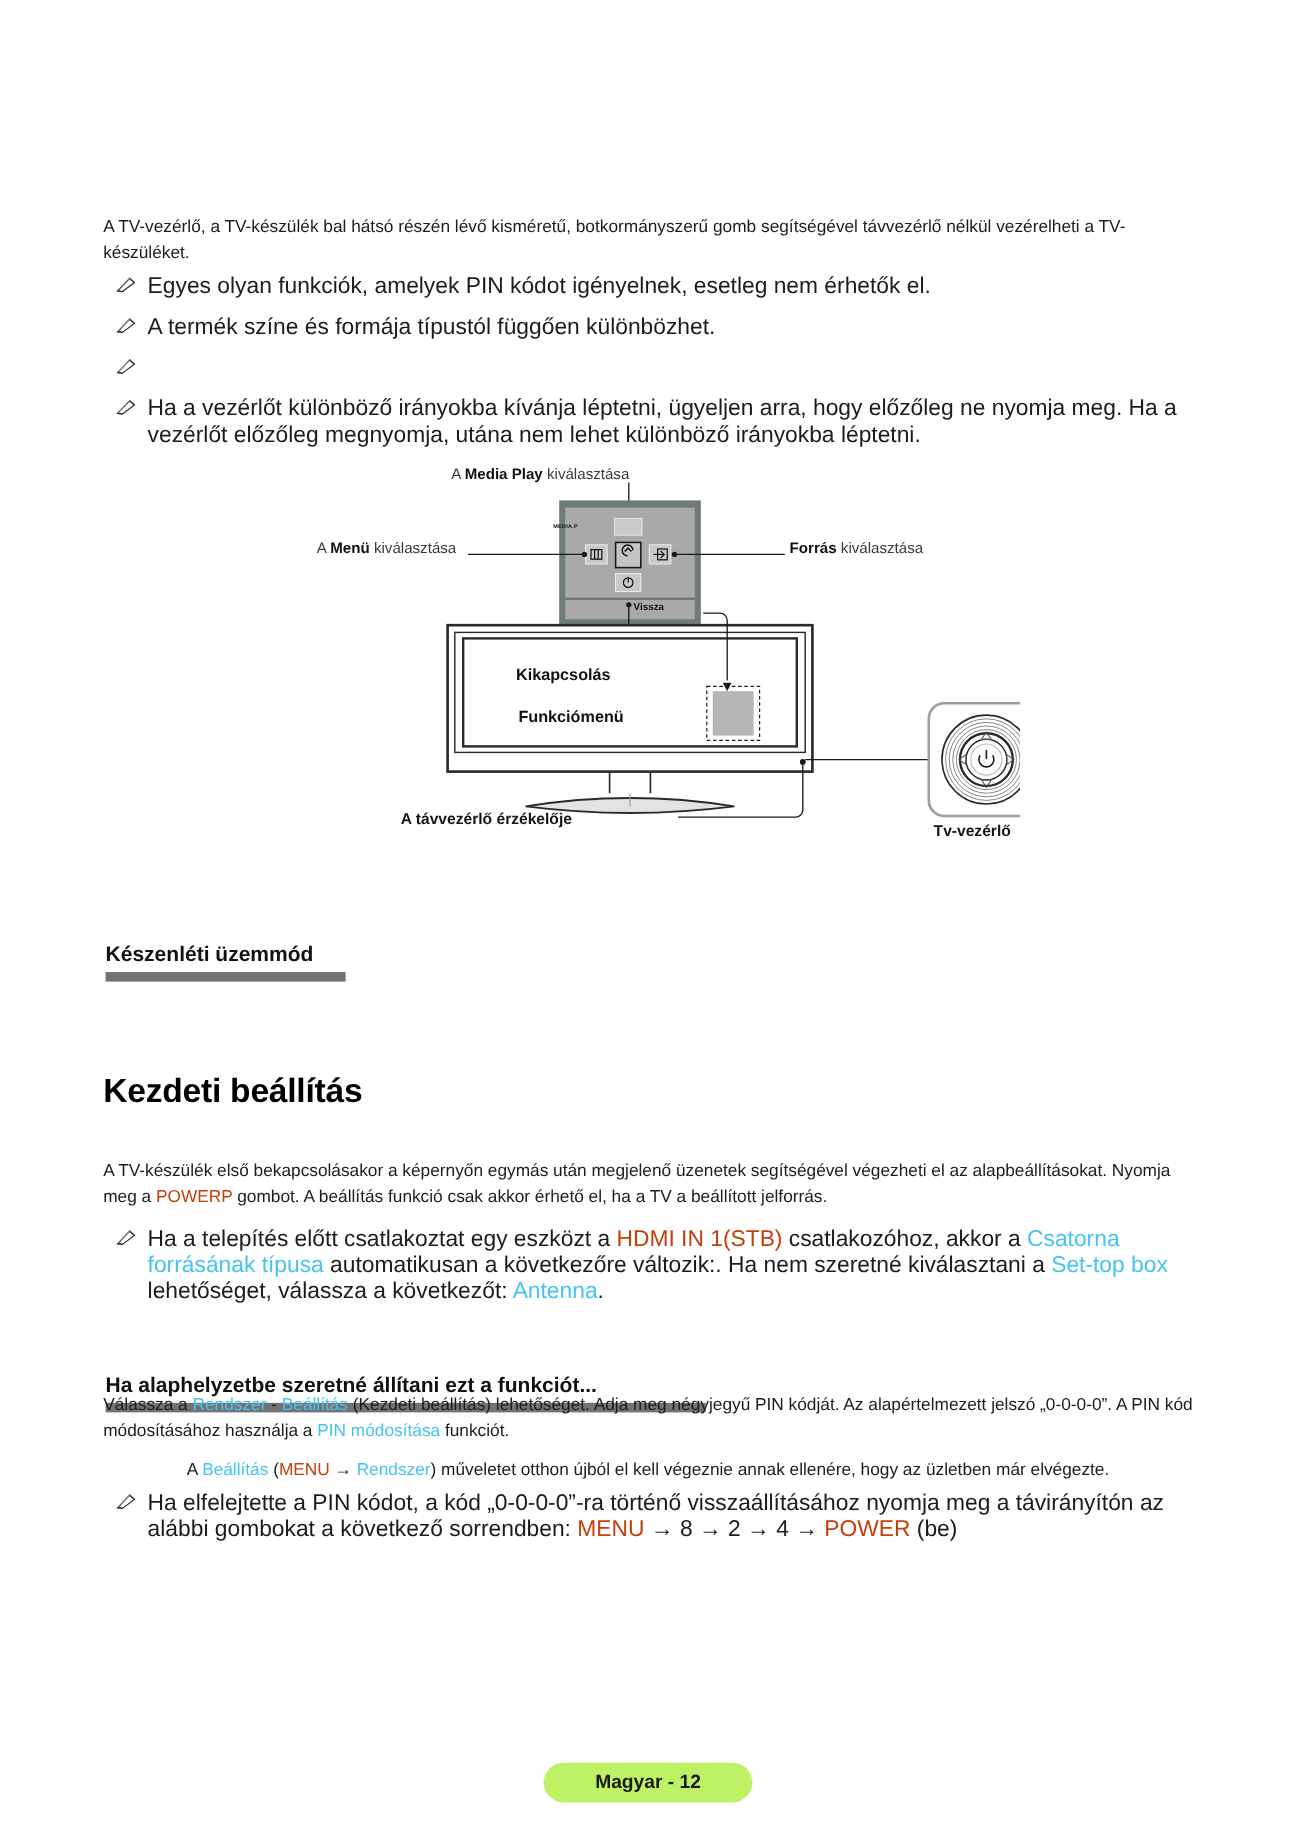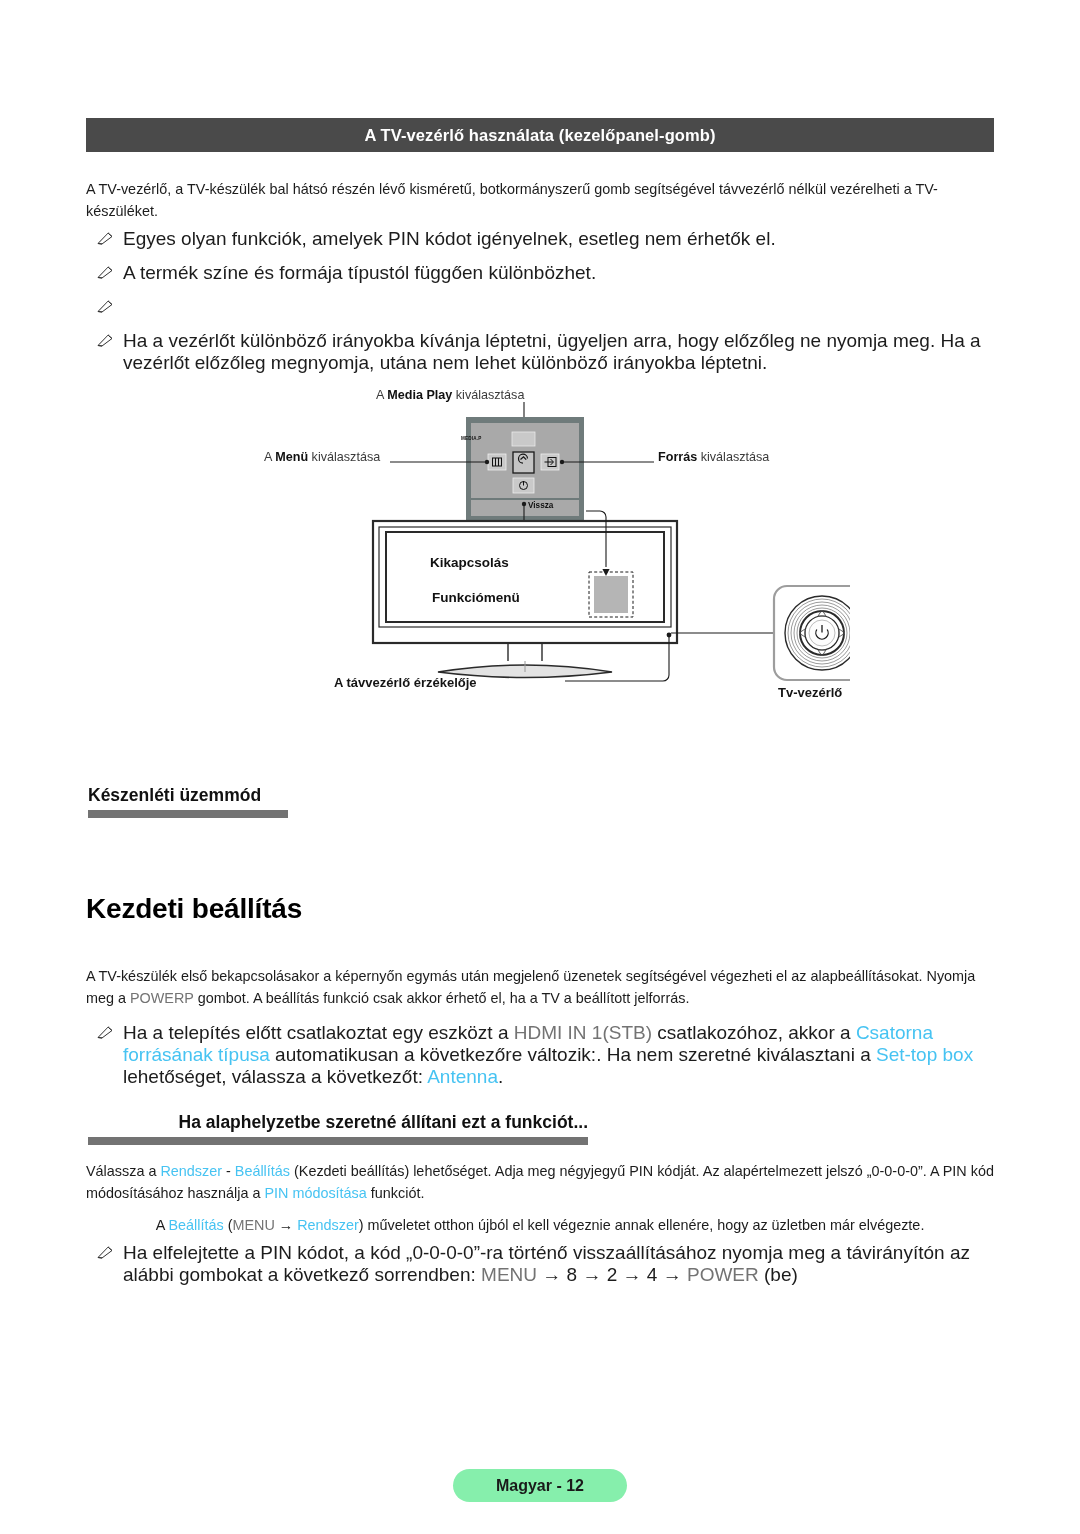--- a/index.html
+++ b/index.html
@@ -76,31 +76,31 @@
   }
   .h1 {
     position: absolute;
     font-size: 28px;
     font-weight: bold;
     color: #000;
     letter-spacing: -0.2px;
   }
 
   
-  .teal  { color: #737373; }
+  .teal  { color: #c2410c; }
   .sky   { color: #46c3f2; }
 
   
   .footer-tag {
     position: absolute;
     left: 453px;
     top: 1469px;
     width: 174px;
     height: 33px;
-    background: #86efac;
+    background: #bef264;
     border-radius: 17px;
     display: flex;
     align-items: center;
     justify-content: center;
     font-size: 16px;
     font-weight: bold;
     color: #1a1a1a;
   }
 
   
@@ -132,23 +132,20 @@
     font-weight: bold;
     color: #111;
     white-space: nowrap;
   }
 </style>
 </head>
 <body>
 
 <div class="page">
 
-  <div class="section-bar">
-    <span class="section-bar-title">A TV-vezérlő használata (kezelőpanel-gomb)</span>
-  </div>
 
   <div class="para" style="left:86px; top:178px; width:908px;">A TV-vezérlő, a TV-készülék bal hátsó részén lévő kisméretű, botkormányszerű gomb segítségével távvezérlő nélkül vezérelheti a TV-készüléket.</div>
 
   <div class="note" style="left:96px; top:228px; width:898px;">
     <span class="pen">
       <svg width="19" height="16" viewBox="0 0 19 16">
         <path d="M2 13.5 L12 3 L16 6.5 L6 14 Z" fill="#ffffff" stroke="#333" stroke-width="1"></path>
         <path d="M12 3 L16 6.5" stroke="#333" stroke-width="1"></path>
         <path d="M2 13.5 L6 14" stroke="#333" stroke-width="1"></path>
         <path d="M3.5 12 L13 2.2" stroke="#888" stroke-width="0.7"></path>
@@ -316,21 +313,21 @@
       <svg width="19" height="16" viewBox="0 0 19 16">
         <path d="M2 13.5 L12 3 L16 6.5 L6 14 Z" fill="#ffffff" stroke="#333" stroke-width="1"></path>
         <path d="M12 3 L16 6.5" stroke="#333" stroke-width="1"></path>
         <path d="M2 13.5 L6 14" stroke="#333" stroke-width="1"></path>
         <path d="M3.5 12 L13 2.2" stroke="#888" stroke-width="0.7"></path>
       </svg>
     </span>
     <span>Ha a telepítés előtt csatlakoztat egy eszközt a </span><span class="teal">HDMI IN 1(STB)</span><span> csatlakozóhoz, akkor a </span><span class="sky">Csatorna forrásának típusa</span><span> automatikusan a következőre változik:. Ha nem szeretné kiválasztani a </span><span class="sky">Set-top box</span><span> lehetőséget, válassza a következőt: </span><span class="sky">Antenna</span><span>.</span>
   </div>
 
-  <div class="h2" style="left:88px; top:1112px; width:500px;text-align:right;">Ha alaphelyzetbe szeretné állítani ezt a funkciót...</div>
+  <div class="h2" style="left:88px; top:1144px; width:500px;">Ha alaphelyzetbe szeretné állítani ezt a funkciót...</div>
 
   <div class="para" style="left:86px; top:1160px; width:908px;">
     <span>Válassza a </span><span class="sky">Rendszer</span><span> - </span><span class="sky">Beállítás</span><span> (Kezdeti beállítás) lehetőséget. Adja meg négyjegyű PIN kódját. Az alapértelmezett jelszó „0-0-0-0”. A PIN kód módosításához használja a </span><span class="sky">PIN módosítása</span><span> funkciót.</span>
   </div>
 
   <div class="para" style="left:86px; top:1214px; width:908px;text-align:center;">
     <span>A </span><span class="sky">Beállítás</span><span> (</span><span class="teal">MENU</span><span> → </span><span class="sky">Rendszer</span><span>) műveletet otthon újból el kell végeznie annak ellenére, hogy az üzletben már elvégezte.</span>
   </div>
 
   <div class="note" style="left:96px; top:1242px; width:898px;">

